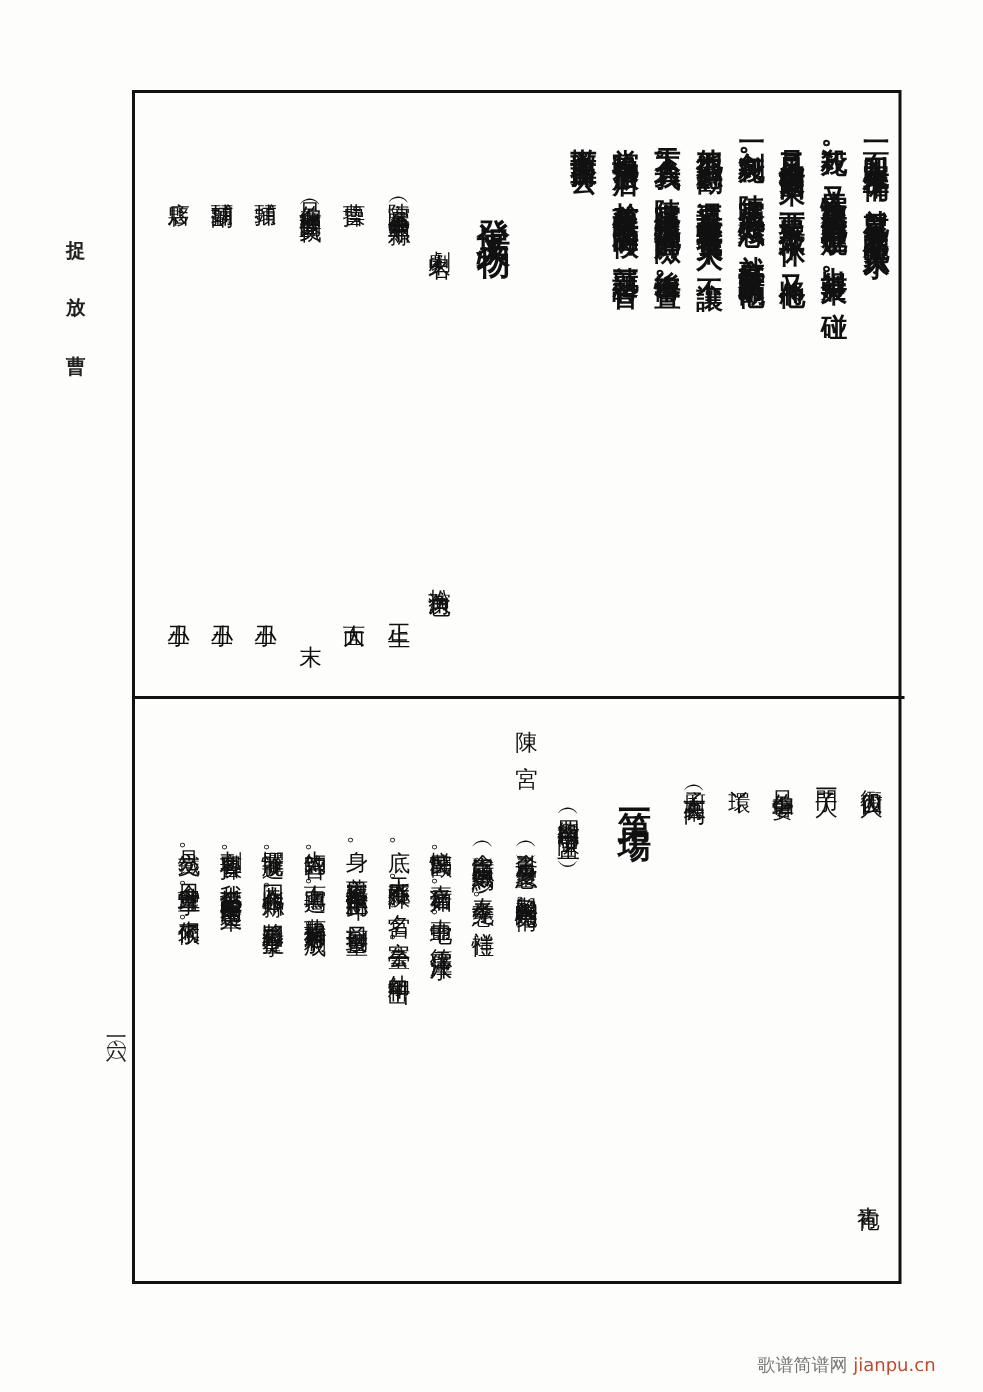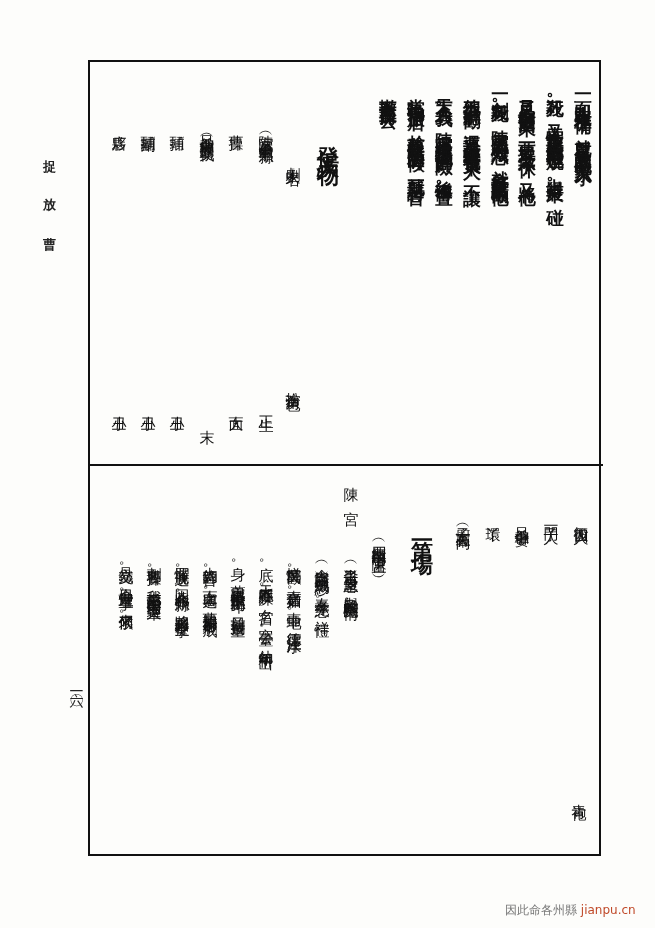--- a/index.html
+++ b/index.html
@@ -102,15 +102,15 @@
   <div class="col small" style="left:283px; top:555px;">悌萬民歡。嘉言猶如。壺中地。德霈汪洋水</div>
   <div class="col small" style="left:255px; top:555px;">底。天本縣姓陳。名宮。字公臺。幼年科甲出</div>
   <div class="col small" style="left:227px; top:555px;">身。蒙主恩特授中牟縣正印。前日接到董</div>
   <div class="col small" style="left:199px; top:555px;">太師鈞旨。上面寫道。曹操相府行刺不成。</div>
   <div class="col small" style="left:171px; top:555px;">懼罪脫逃。因此命各州縣。將影圖形捉拿</div>
   <div class="col small" style="left:143px; top:555px;">刺客曹操。我也會差王中等四門巡查未</div>
   <div class="col small" style="left:115px; top:555px;">見交鐵。今日升堂理事。來伺候了。</div>
 </div>
 
 <div class="watermark">
-  <span>因此命各州縣</span>
+  <span>歌谱简谱网</span>
   <span class="url">jianpu.cn</span>
 </div>
 
 </body></html>

